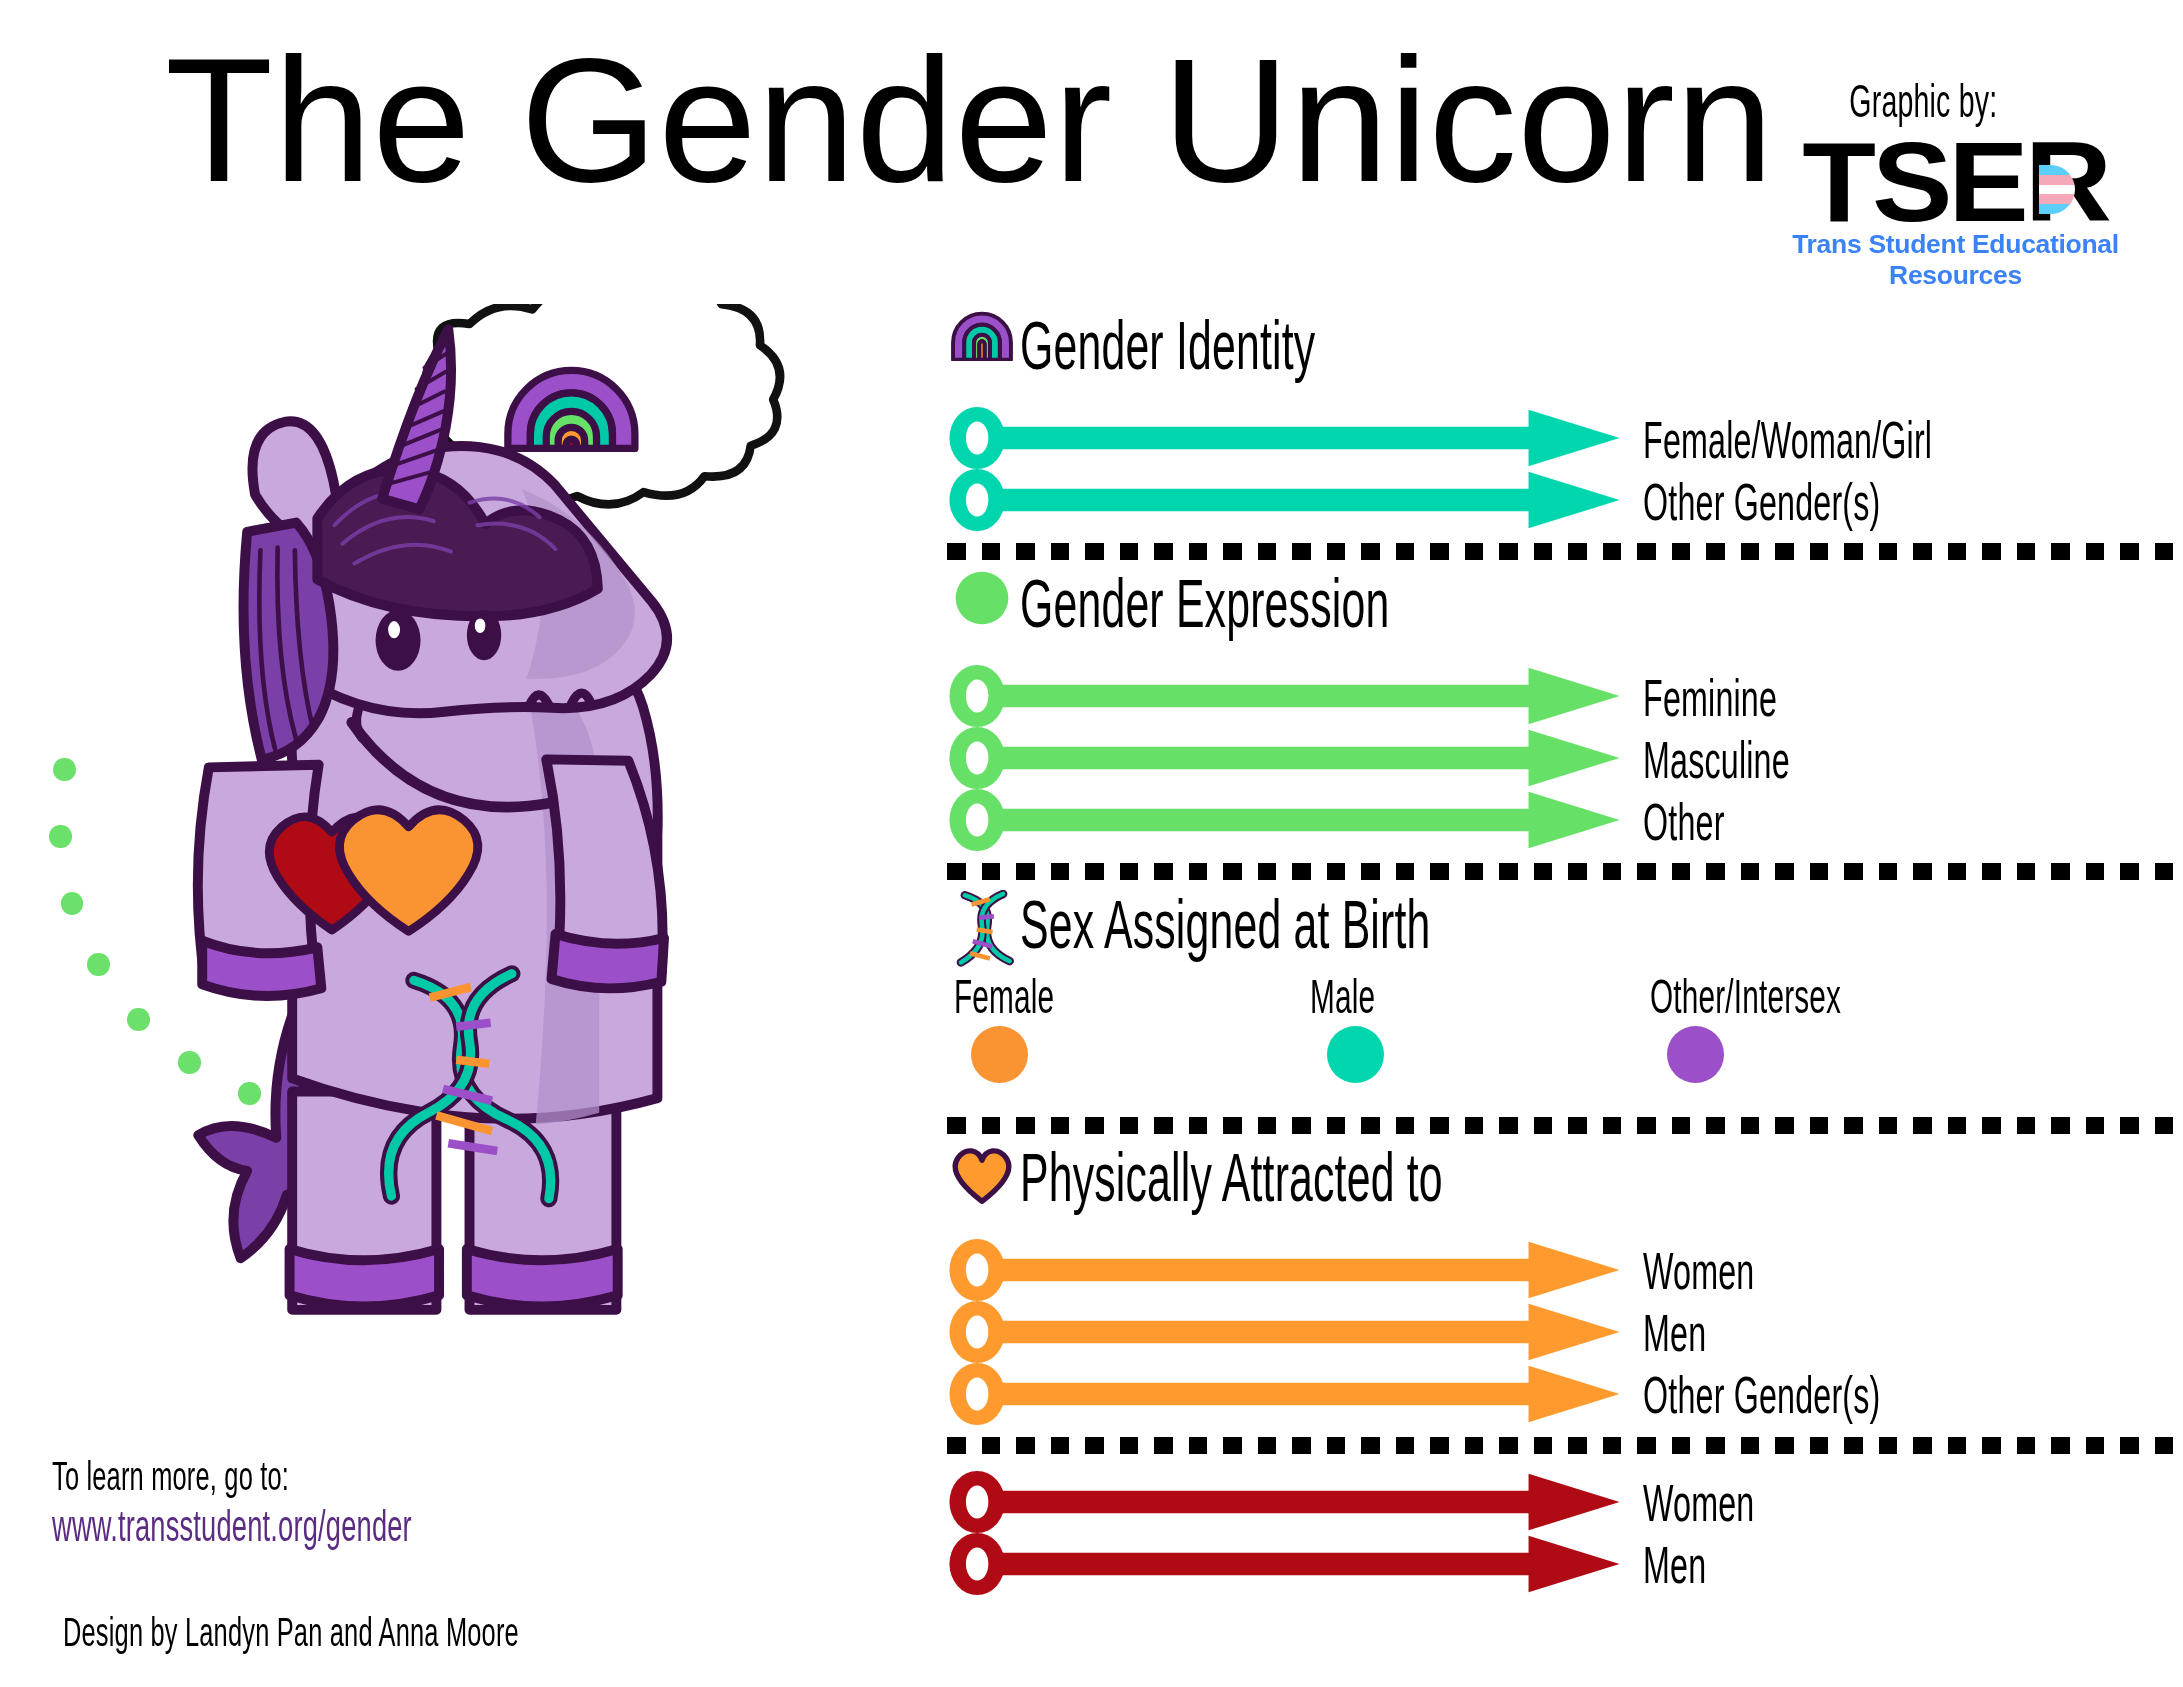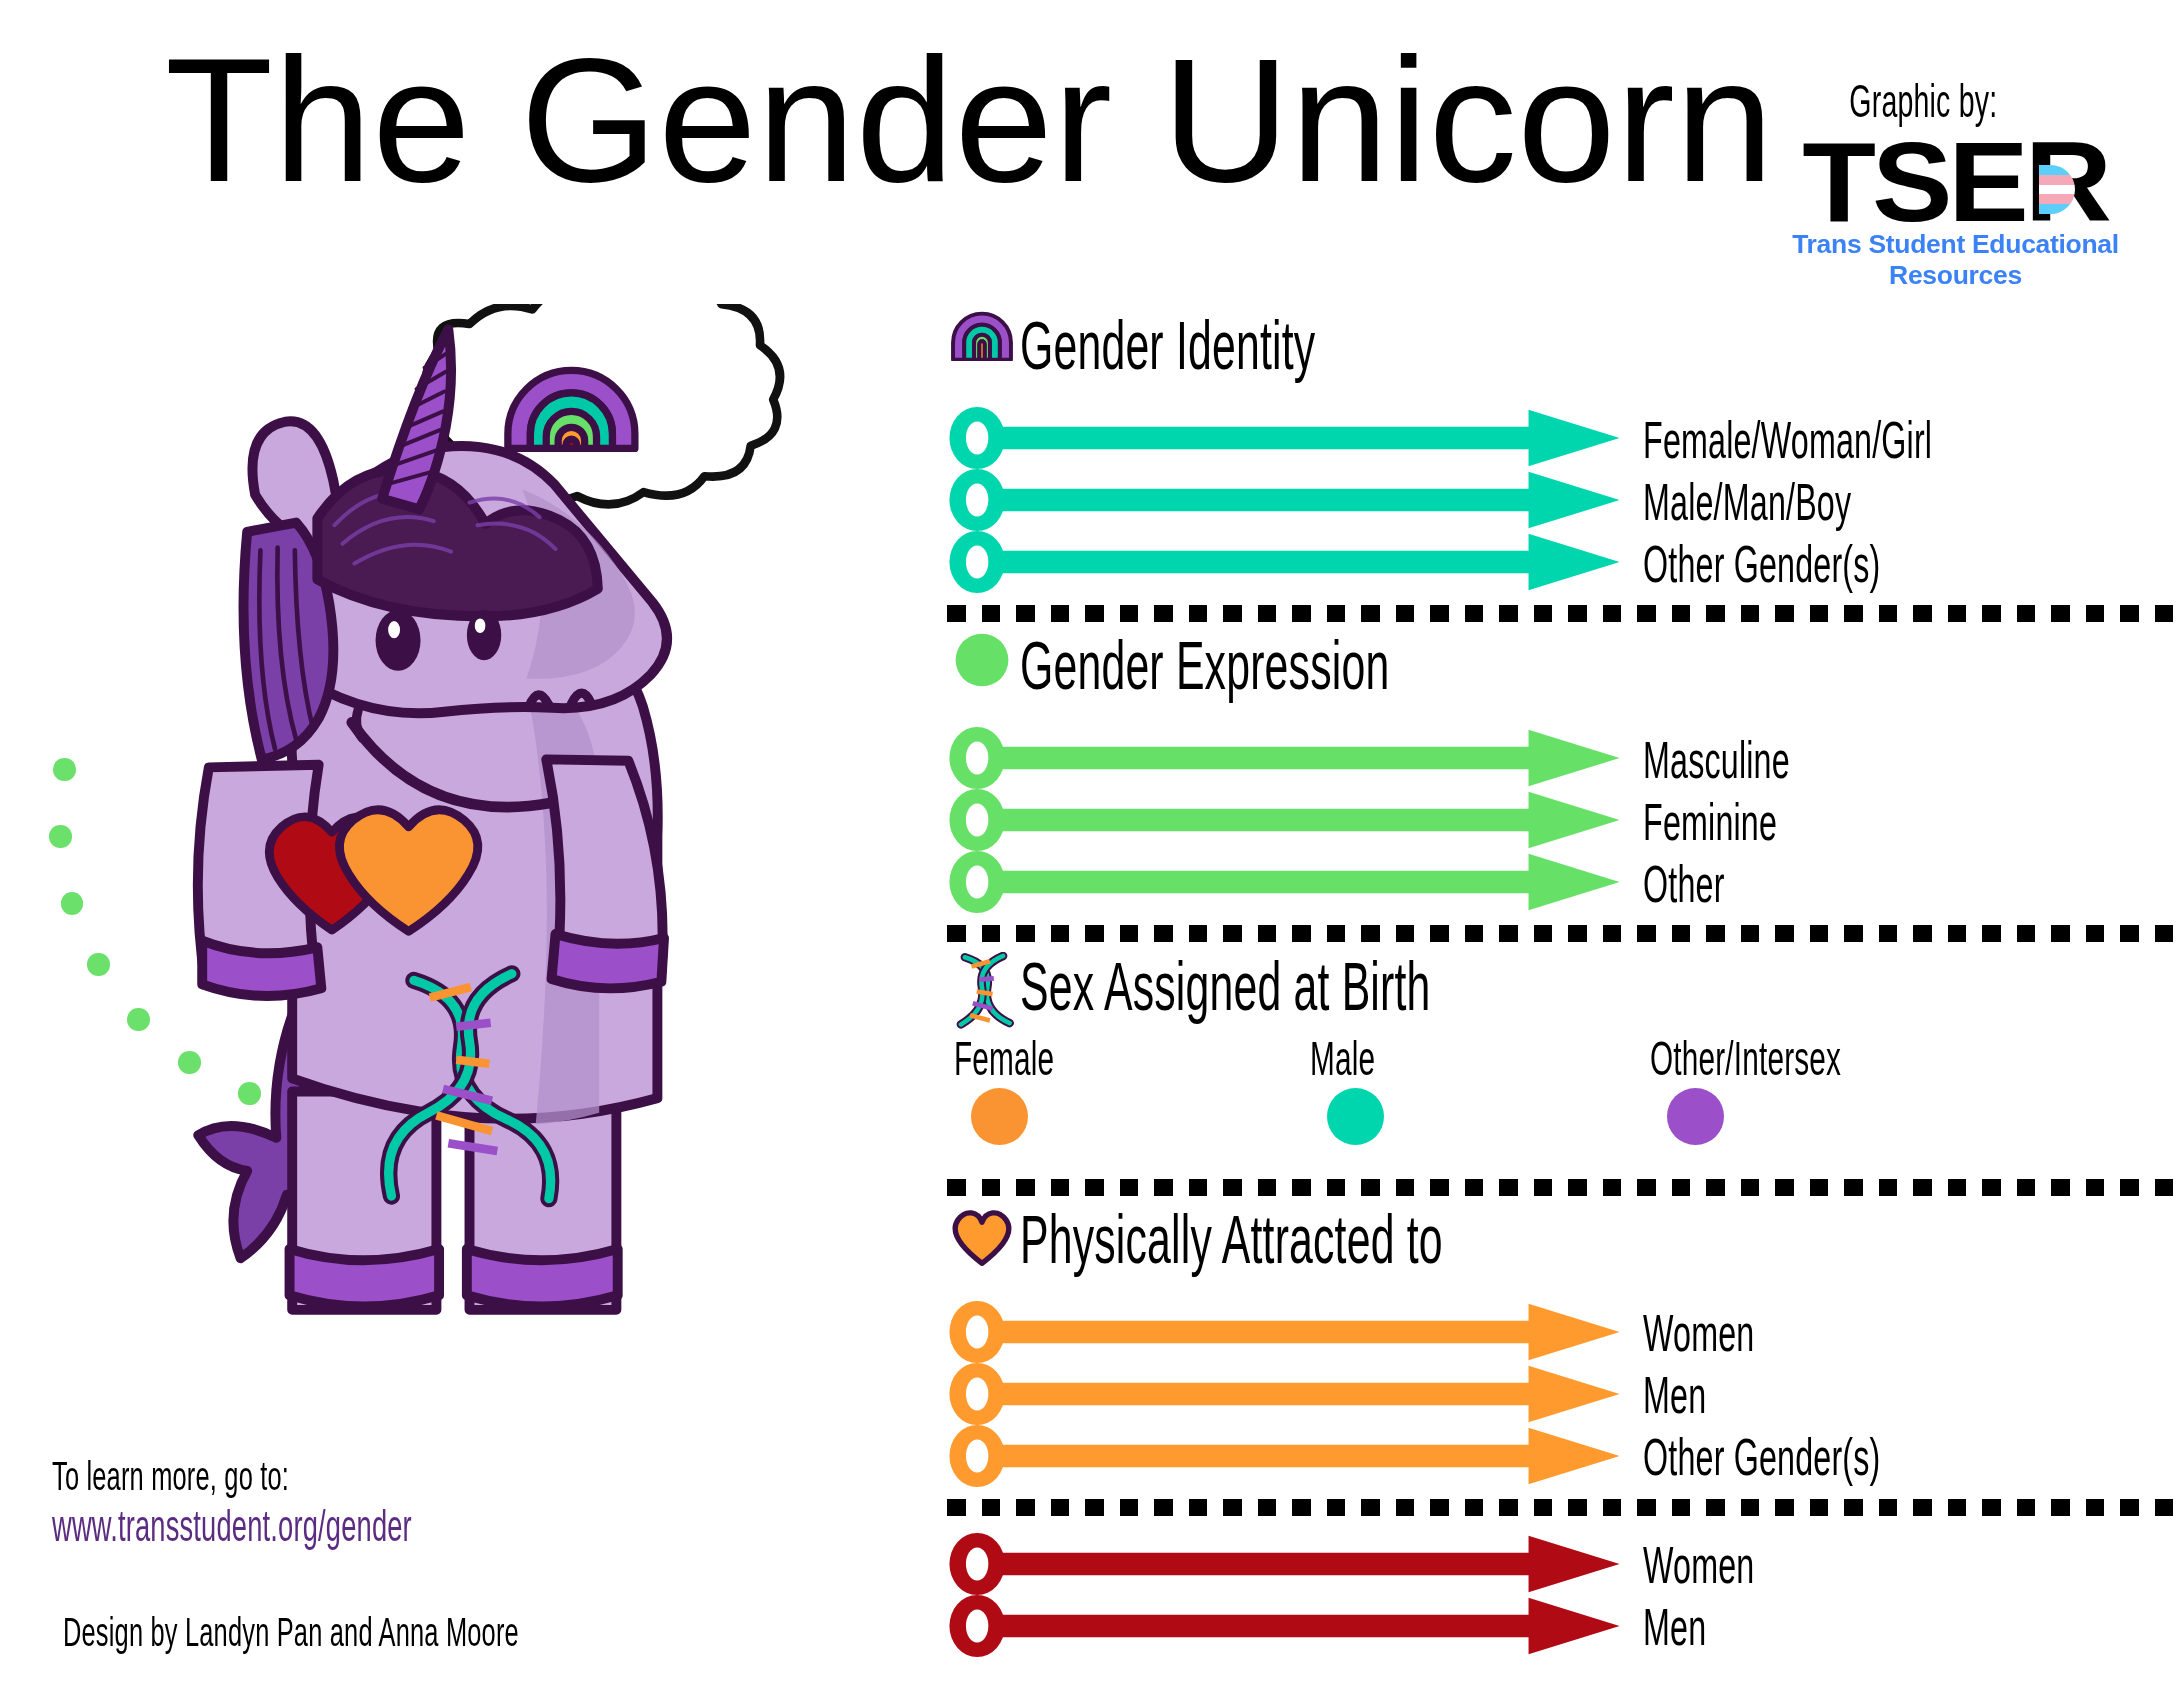--- a/index.html
+++ b/index.html
@@ -253,28 +253,20 @@
    <ellipse cx="44" cy="47" rx="17" ry="25" fill="#fff"></ellipse>
   </svg>
            <span class="arrow-label hand">Female/Woman/Girl</span>
          </div>
         <div class="arrow-row">
            <svg class="arrow-svg" width="675" height="62" viewBox="0 0 1020 94">
    <polygon points="880,4 1018,47 880,90 880,64 44,64 44,30 880,30" fill="#00D6AE"></polygon>
    <ellipse cx="44" cy="47" rx="42" ry="47" fill="#00D6AE"></ellipse>
    <ellipse cx="44" cy="47" rx="17" ry="25" fill="#fff"></ellipse>
   </svg>
-           <span class="arrow-label hand">Male/Man/Boy</span>
-         </div>
-        <div class="arrow-row">
-           <svg class="arrow-svg" width="675" height="62" viewBox="0 0 1020 94">
-   <polygon points="880,4 1018,47 880,90 880,64 44,64 44,30 880,30" fill="#00D6AE"></polygon>
-   <ellipse cx="44" cy="47" rx="42" ry="47" fill="#00D6AE"></ellipse>
-   <ellipse cx="44" cy="47" rx="17" ry="25" fill="#fff"></ellipse>
-  </svg>
            <span class="arrow-label hand">Other Gender(s)</span>
          </div>
       </div>
     </div>
     <div class="dashrow">
       <span></span>
       <span></span>
       <span></span>
       <span></span>
       <span></span>
@@ -319,29 +311,29 @@
         </span>
        <span class="sec-title hand">Gender Expression</span>
      </div>
       <div class="rows">
         <div class="arrow-row">
            <svg class="arrow-svg" width="675" height="62" viewBox="0 0 1020 94">
    <polygon points="880,4 1018,47 880,90 880,64 44,64 44,30 880,30" fill="#66E066"></polygon>
    <ellipse cx="44" cy="47" rx="42" ry="47" fill="#66E066"></ellipse>
    <ellipse cx="44" cy="47" rx="17" ry="25" fill="#fff"></ellipse>
   </svg>
-           <span class="arrow-label hand">Masculine</span>
+           <span class="arrow-label hand">Feminine</span>
          </div>
         <div class="arrow-row">
            <svg class="arrow-svg" width="675" height="62" viewBox="0 0 1020 94">
    <polygon points="880,4 1018,47 880,90 880,64 44,64 44,30 880,30" fill="#66E066"></polygon>
    <ellipse cx="44" cy="47" rx="42" ry="47" fill="#66E066"></ellipse>
    <ellipse cx="44" cy="47" rx="17" ry="25" fill="#fff"></ellipse>
   </svg>
-           <span class="arrow-label hand">Feminine</span>
+           <span class="arrow-label hand">Masculine</span>
          </div>
         <div class="arrow-row">
            <svg class="arrow-svg" width="675" height="62" viewBox="0 0 1020 94">
    <polygon points="880,4 1018,47 880,90 880,64 44,64 44,30 880,30" fill="#66E066"></polygon>
    <ellipse cx="44" cy="47" rx="42" ry="47" fill="#66E066"></ellipse>
    <ellipse cx="44" cy="47" rx="17" ry="25" fill="#fff"></ellipse>
   </svg>
            <span class="arrow-label hand">Other</span>
          </div>
       </div>

